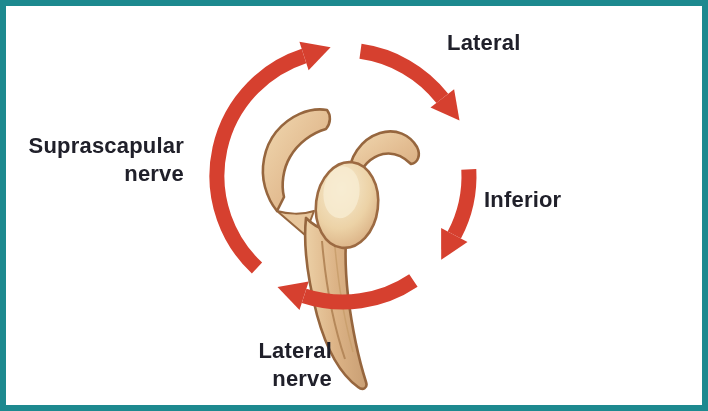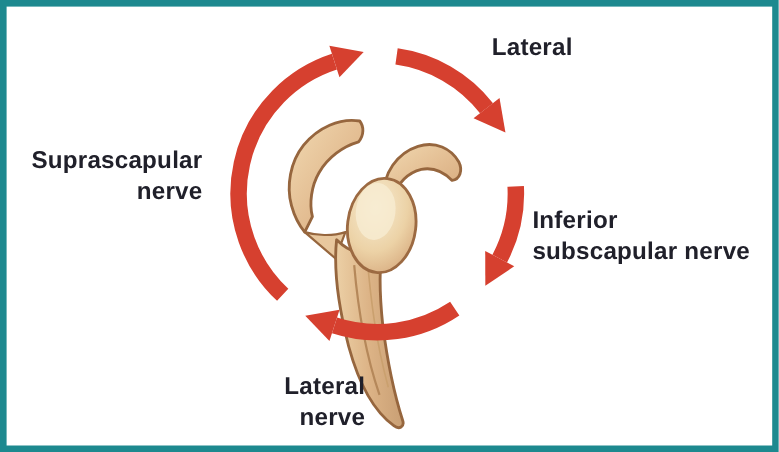--- a/index.html
+++ b/index.html
@@ -122,21 +122,20 @@
     <span>Lateral</span>
   </div>
 
   <div class="label label-supra">
     <span>Suprascapular</span>
     <span>nerve</span>
   </div>
 
   <div class="label label-inferior">
     <span>Inferior</span>
-    <span>subscapular nerve</span>
   </div>
 
   <div class="label label-axillary">
     <span>Lateral</span>
     <span>nerve</span>
   </div>
 
 </div>
 
 </body></html>

